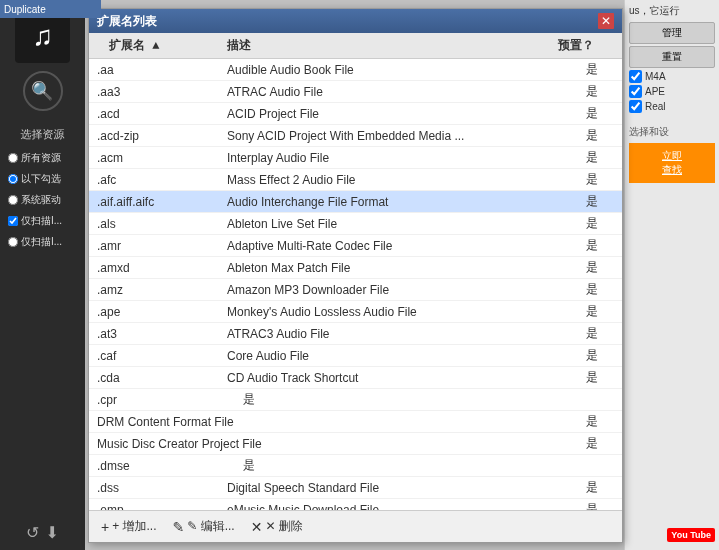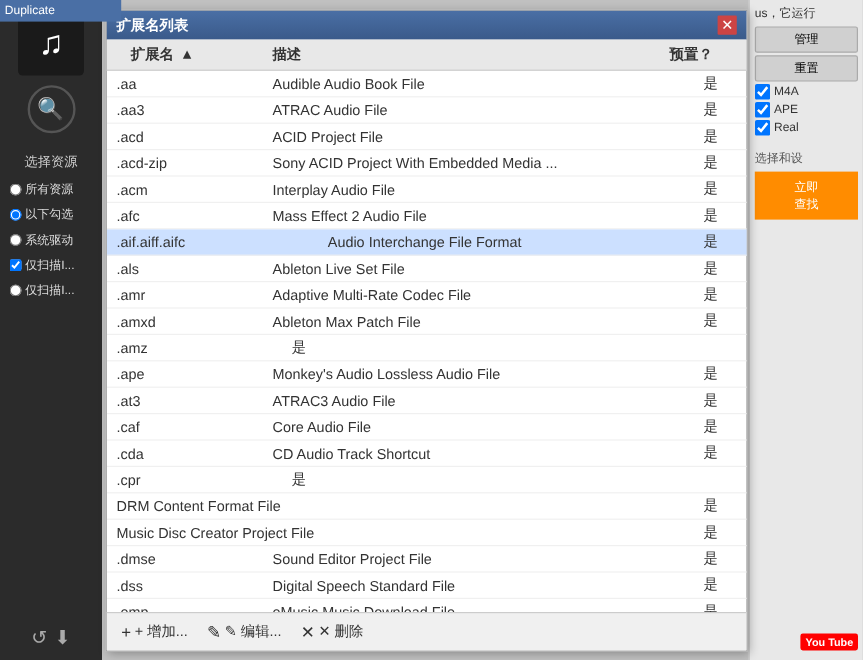--- a/index.html
+++ b/index.html
@@ -225,21 +225,20 @@
       overflow-x: hidden;
     }
     .table-row {
       display: flex;
       align-items: center;
       border-bottom: 1px solid #f0f0f0;
       min-height: 22px;
     }
     .table-row.highlighted {
       background: #cce0ff;
-      gap: 46px;
     }
     .row-ext {
       width: 130px;
       padding: 2px 8px;
       font-size: 12px;
       color: #333;
     }
     .row-desc {
       flex: 1;
       padding: 2px 8px;
@@ -315,20 +314,21 @@
     .orange-btn {
       background: #ff8c00;
       color: white;
       border: none;
       padding: 6px 18px;
       font-size: 10px;
       cursor: pointer;
       width: 100%;
       margin: 4px 0;
       text-align: center;
+      text-decoration: underline;
     }
   </style>
 </head>
 <body>
 
 <div class="left-sidebar">
   <div class="sidebar-music-icon">
     <span>♫</span>
   </div>
   <div class="sidebar-search-icon">
@@ -455,20 +455,21 @@
         <div class="row-desc">Adaptive Multi-Rate Codec File</div>
         <div class="row-preset">是</div>
       </div>
       <div class="table-row">
         <div class="row-ext">.amxd</div>
         <div class="row-desc">Ableton Max Patch File</div>
         <div class="row-preset">是</div>
       </div>
       <div class="table-row">
         <div class="row-ext">.amz</div>
+        <div class="row-desc">Amazon MP3 Downloader File</div>
         <div class="row-preset">是</div>
       </div>
       <div class="table-row">
         <div class="row-ext">.ape</div>
         <div class="row-desc">Monkey's Audio Lossless Audio File</div>
         <div class="row-preset">是</div>
       </div>
       <div class="table-row">
         <div class="row-ext">.at3</div>
         <div class="row-desc">ATRAC3 Audio File</div>
@@ -491,21 +492,20 @@
       <div class="table-row">
         <div class="row-desc">DRM Content Format File</div>
         <div class="row-preset">是</div>
       </div>
       <div class="table-row">
         <div class="row-desc">Music Disc Creator Project File</div>
         <div class="row-preset">是</div>
       </div>
       <div class="table-row">
         <div class="row-ext">.dmse</div>
-        <div class="row-desc">Sound Editor Project File</div>
         <div class="row-preset">是</div>
       </div>
       <div class="table-row">
         <div class="row-ext">.dss</div>
         <div class="row-desc">Digital Speech Standard File</div>
         <div class="row-preset">是</div>
       </div>
       <div class="table-row">
         <div class="row-ext">.emp</div>
         <div class="row-desc">eMusic Music Download File</div>

